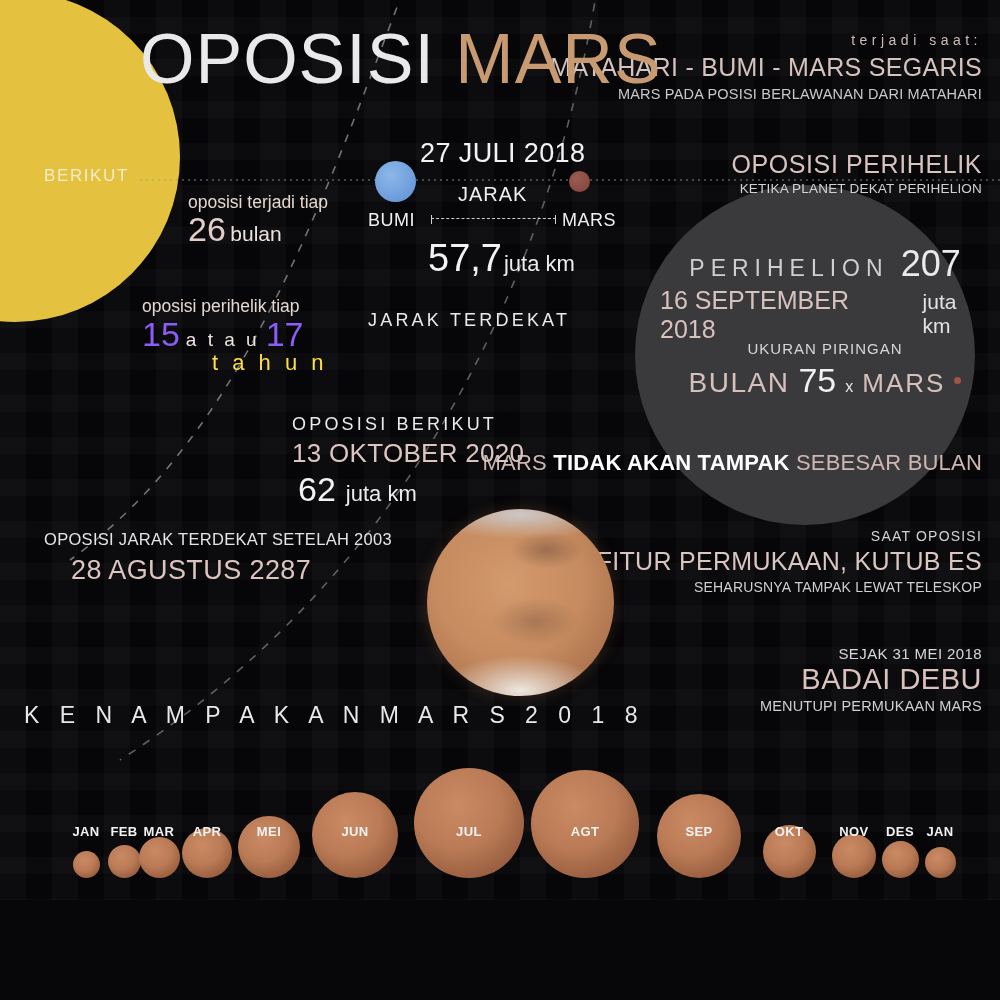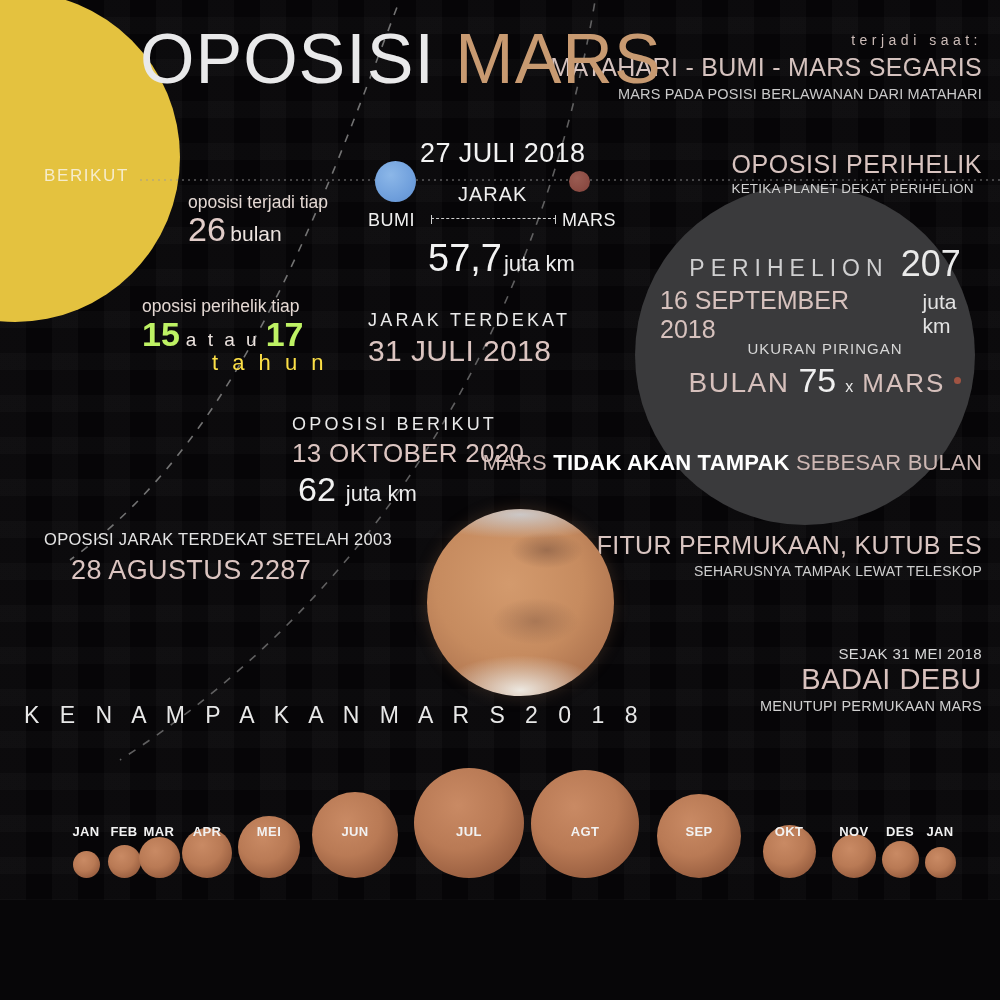--- a/index.html
+++ b/index.html
@@ -36,21 +36,21 @@
   }
   #title .t1{color:#e9e9ea;font-weight:300;}
   #title .t2{color:#c89a71;font-weight:300;}
 
   
   #hdr{right:18px;top:32px;text-align:right;}
   #hdr .l1{font-size:14px;letter-spacing:4.5px;color:#cdbdb9;}
   #hdr .l2{font-size:25px;letter-spacing:0.3px;color:#d6c3bf;margin-top:5px;}
   #hdr .l3{font-size:14.5px;letter-spacing:0.2px;color:#c9c9c9;margin-top:4px;}
 
-  #perihelik{right:18px;top:150px;}
+  #perihelik{right:18px;top:150px;text-align:right;}
   #perihelik .p1{font-size:25px;letter-spacing:0.6px;color:#d8c3bf;}
   #perihelik .p2{font-size:13.5px;letter-spacing:0.2px;color:#d2d2d2;margin-top:2px;}
 
   
   #moon-disk{
     left:635px;top:185px;width:340px;height:340px;border-radius:50%;
     background:#3a3a3c;
   }
 
   
@@ -91,21 +91,21 @@
   
   #stat26{left:188px;top:192px;}
   #stat26 .s1{font-size:17.5px;color:#e4d8d3;}
   #stat26 .s2{margin-top:-3px;}
   #stat26 .big{font-size:34px;color:#e2cdc9;}
   #stat26 .unit{font-size:21px;color:#ece3df;}
 
   #stat15{left:142px;top:296px;}
   #stat15 .s1{font-size:17.5px;color:#e4d8d3;}
   #stat15 .row{display:flex;align-items:baseline;gap:6px;margin-top:-2px;}
-  #stat15 .big{font-size:34px;color:#bef264;font-weight:bold;}
+  #stat15 .big{font-size:34px;color:#8b5cf6;}
   #stat15 .mid{font-size:19px;letter-spacing:3px;color:#ece3df;}
   #stat15 .tahun{font-size:22px;letter-spacing:4px;color:#fde047;margin-left:70px;margin-top:-4px;display:block;}
 
   
   #bumi{left:375px;top:161px;width:41px;height:41px;border-radius:50%;
     background:radial-gradient(circle at 38% 34%,#8cb7e8,#6f9fdc 62%,#5f8ecd 100%);}
   #bumi-label{left:368px;top:210px;font-size:18px;color:#f0f0f0;letter-spacing:0.5px;}
   #marsdot{left:569px;top:171px;width:21px;height:21px;border-radius:50%;
     background:radial-gradient(circle at 38% 34%,#9a5c52,#8a4a42 70%,#7d4039 100%);}
   #mars-label{left:562px;top:210px;font-size:18px;color:#f0f0f0;letter-spacing:0.5px;}
@@ -212,20 +212,21 @@
       <span class="mars">MARS</span>
       <span class="dot"></span>
     </div>
   </div>
 
   <div id="tidak" class="abs nowrap">
     <span class="soft">MARS </span><span class="bold">TIDAK AKAN TAMPAK</span><span class="soft"> SEBESAR BULAN</span>
   </div>
 
   <div id="fitur" class="abs">
+    <div class="f1 nowrap">SAAT OPOSISI</div>
     <div class="f2 nowrap">FITUR PERMUKAAN, KUTUB ES</div>
     <div class="f3 nowrap">SEHARUSNYA TAMPAK LEWAT TELESKOP</div>
   </div>
 
   <div id="badai" class="abs">
     <div class="b1 nowrap">SEJAK 31 MEI 2018</div>
     <div class="b2 nowrap">BADAI DEBU</div>
     <div class="b3 nowrap">MENUTUPI PERMUKAAN MARS</div>
   </div>
 
@@ -254,21 +255,20 @@
   <div id="mars-label" class="abs nowrap">MARS</div>
   <div id="jarak-label" class="abs nowrap">JARAK</div>
   <div id="jarak-bar" class="abs"></div>
   <div id="dist577" class="abs nowrap">
     <span class="n">57,7</span>
     <span class="u">juta km</span>
   </div>
 
   <div id="terdekat" class="abs">
     <div class="t1 nowrap">JARAK TERDEKAT</div>
-    <div class="t2 nowrap">31 JULI 2018</div>
   </div>
 
   <div id="berikut" class="abs">
     <div class="b1 nowrap">OPOSISI BERIKUT</div>
     <div class="b2 nowrap">13 OKTOBER 2020</div>
     <div class="b3 nowrap">
       <span class="n">62</span>
       <span class="u">juta km</span>
     </div>
   </div>

